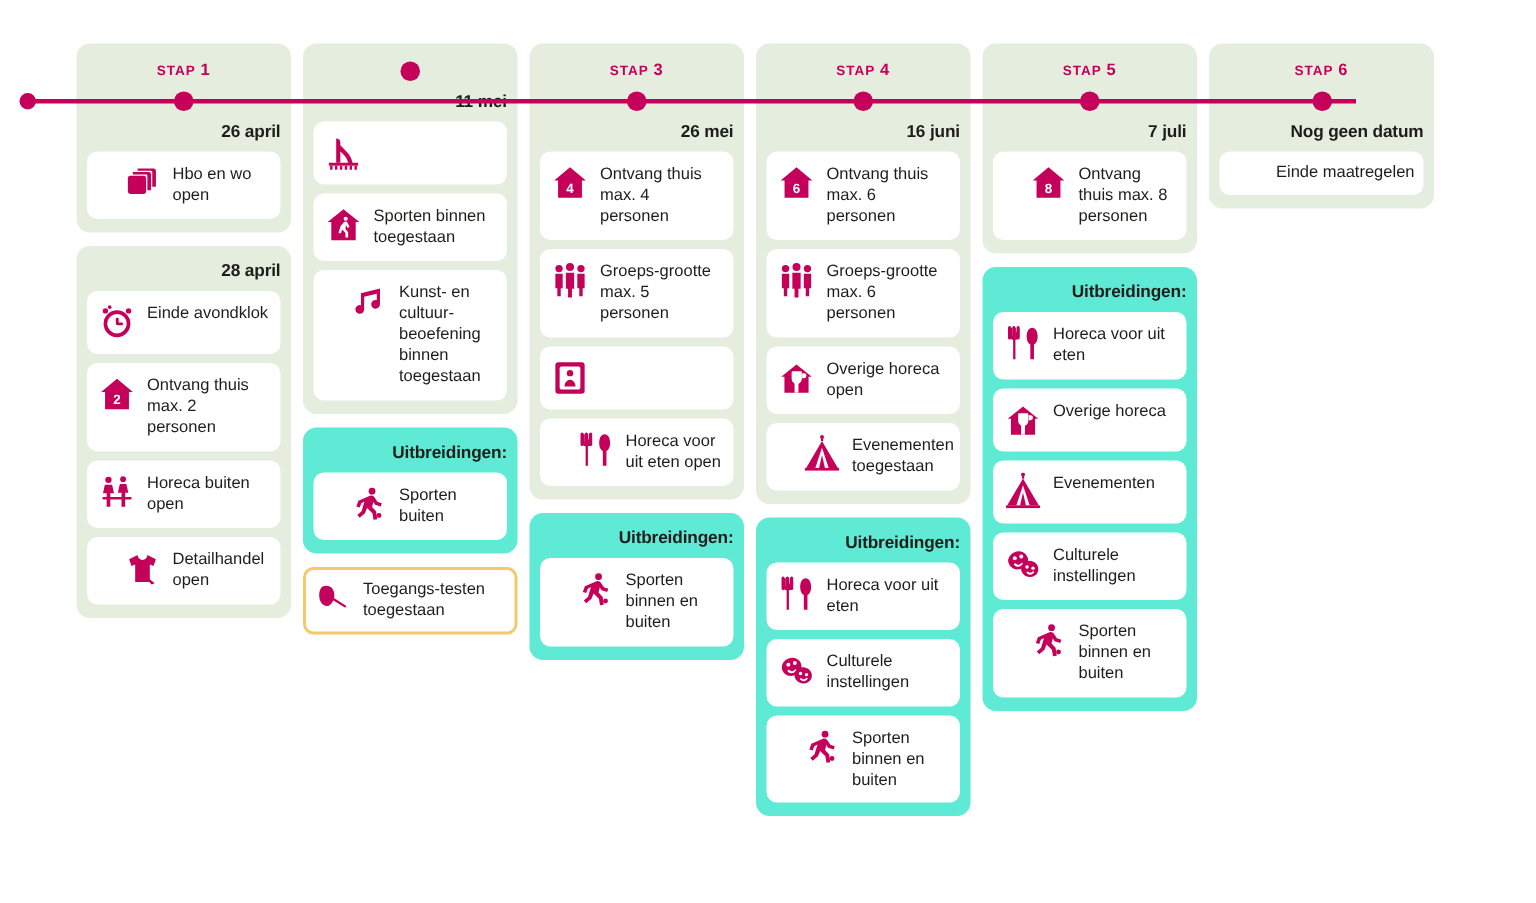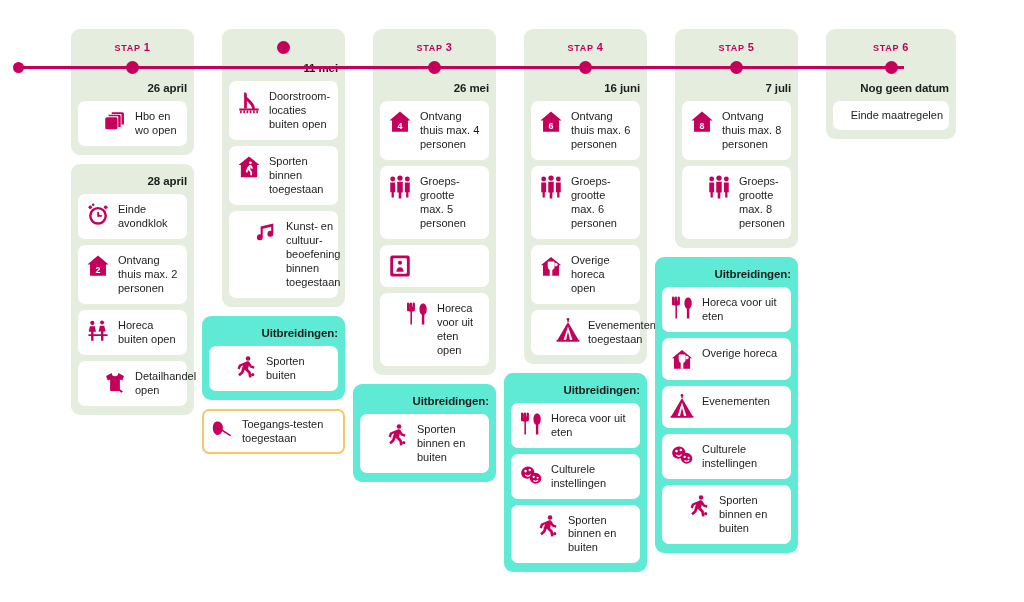--- a/index.html
+++ b/index.html
@@ -58,21 +58,21 @@
     width: 150px;
     flex: 0 0 150px;
   }
 
   
   .panel {
     border-radius: 9px;
     padding: 7px 7px 9px 7px;
     box-sizing: border-box;
   }
-  .panel.green { background: #e5edde; margin-left: 20px; }
+  .panel.green { background: #e5edde; }
   .panel.blue  { background: #5eead4; }
 
   .panel-head {
     text-align: right;
     font-size: 11.5px;
     font-weight: bold;
     color: #1d1d1b;
     padding: 4px 0 7px 0;
     letter-spacing: -0.1px;
   }
@@ -219,21 +219,20 @@
         </div>
         <div class="panel-head">11 mei</div>
         <div class="card">
           <span class="card-icon">
             <svg width="26" height="26" viewBox="0 0 32 32" fill="#c4005a">
               <path d="M10 4a3.4 3.4 0 0 1 3.4 3.4v2.3l4.6 4.6c3 3 5 6.3 5.4 10.2l-3.4.5c-.4-3.1-1.9-5.6-4.4-8.1l-2.2-2.2V24h-3.4V4z"></path>
               <rect x="4" y="24" width="24" height="2.4"></rect>
               <path d="M6 26.4v3.4M10 26.4v3.4M14 26.4v3.4M18 26.4v3.4M22 26.4v3.4M26 26.4v3.4" stroke="#c4005a" stroke-width="2"></path>
             </svg>
           </span>
-          <span class="card-text">Doorstroom-locaties buiten open</span>
         </div>
         <div class="card">
           <span class="card-icon">
             <svg width="26" height="26" viewBox="0 0 32 32" fill="#c4005a">
               <path d="M16 3 3 13.5h3v15h20v-15h3z"></path>
               <path d="M17.8 9.2a1.7 1.7 0 1 1 0 3.4 1.7 1.7 0 0 1 0-3.4z" fill="#ffffff"></path>
               <path d="M16.6 13.4h2.2l2.2 4-1.6 1-1.4-2.4-.4 3.2 2.2 2.8v4.2h-2.2v-3.6l-2.6-3-1.2 3.4-2-.7 2-5.6z" fill="#ffffff"></path>
             </svg>
           </span>
           <span class="card-text">Sporten binnen toegestaan</span>
@@ -440,33 +439,20 @@
         <div class="panel-head">7 juli</div>
         <div class="card">
           <span class="card-icon">
             <svg width="26" height="26" viewBox="0 0 32 32" fill="#c4005a">
               <path d="M16 3 3 14h3.2v14h19.6V14H29z"></path>
               <text x="16" y="24" font-size="11" font-weight="bold" fill="#ffffff" text-anchor="middle" font-family="Liberation Sans, sans-serif">8</text>
             </svg>
           </span>
           <span class="card-text">Ontvang thuis max. 8 personen</span>
         </div>
-        <div class="card">
-          <span class="card-icon">
-            <svg width="26" height="26" viewBox="0 0 32 32" fill="#c4005a">
-              <circle cx="7" cy="6.2" r="3"></circle>
-              <path d="M4 10.4h6v12H8.4V29H5.6v-6.6H4z"></path>
-              <circle cx="16" cy="5" r="3.3"></circle>
-              <path d="M12.6 9.6h6.8v13.2h-1.8V30h-3.2v-7.2h-1.8z"></path>
-              <circle cx="25" cy="6.2" r="3"></circle>
-              <path d="M22 10.4h6v12h-1.6V29h-2.8v-6.6H22z"></path>
-            </svg>
-          </span>
-          <span class="card-text">Groeps-grootte max. 8 personen</span>
-        </div>
       </div>
       <div class="panel blue">
         <div class="panel-head">Uitbreidingen:</div>
         <div class="card">
           <span class="card-icon">
             <svg width="26" height="26" viewBox="0 0 32 32" fill="#c4005a">
               <path d="M8.5 3v8.5M12 3v8.5M5 3v8.5" stroke="#c4005a" stroke-width="2.6" stroke-linecap="round"></path>
               <path d="M8.5 11.5c2.4 0 3.5-1.4 3.5-3.4V3" stroke="#c4005a" stroke-width="0"></path>
               <path d="M4.8 3v6.4c0 2 1.4 3.4 3.1 3.6V29h1.9V13c1.7-.2 3.2-1.6 3.2-3.6V3h-1.7v6.6h-1.2V3H8.4v6.6H7.2V3z"></path>
               <path d="M23.5 3c2.8 0 4.5 3 4.5 7.5 0 3.3-1.3 5.6-3 6.3V29h-3V16.8c-1.7-.7-3-3-3-6.3C19 6 20.7 3 23.5 3z"></path>

